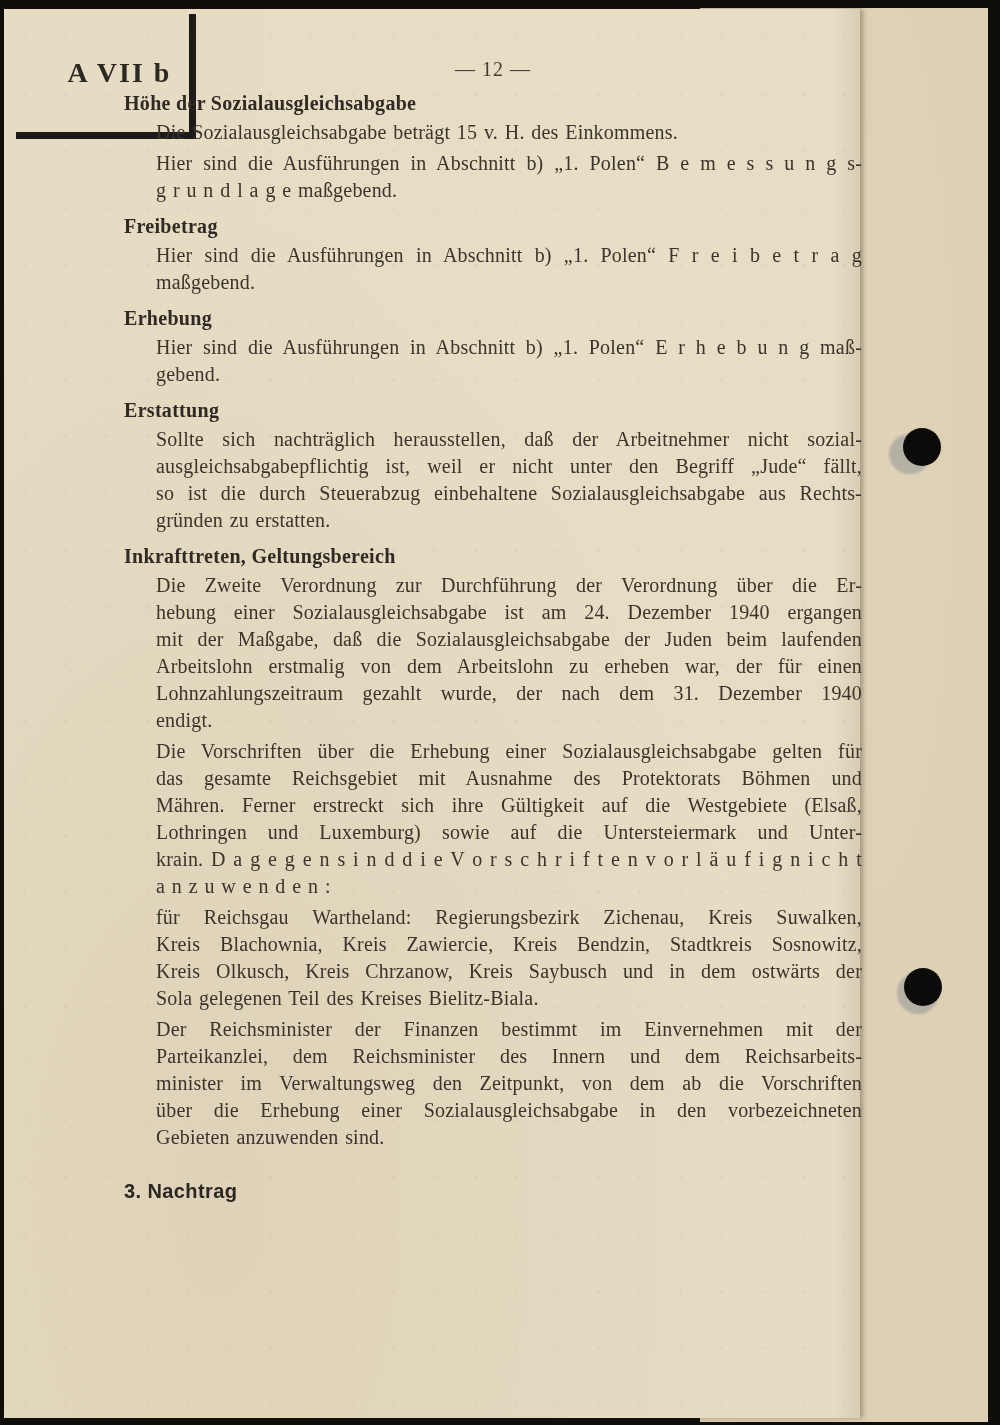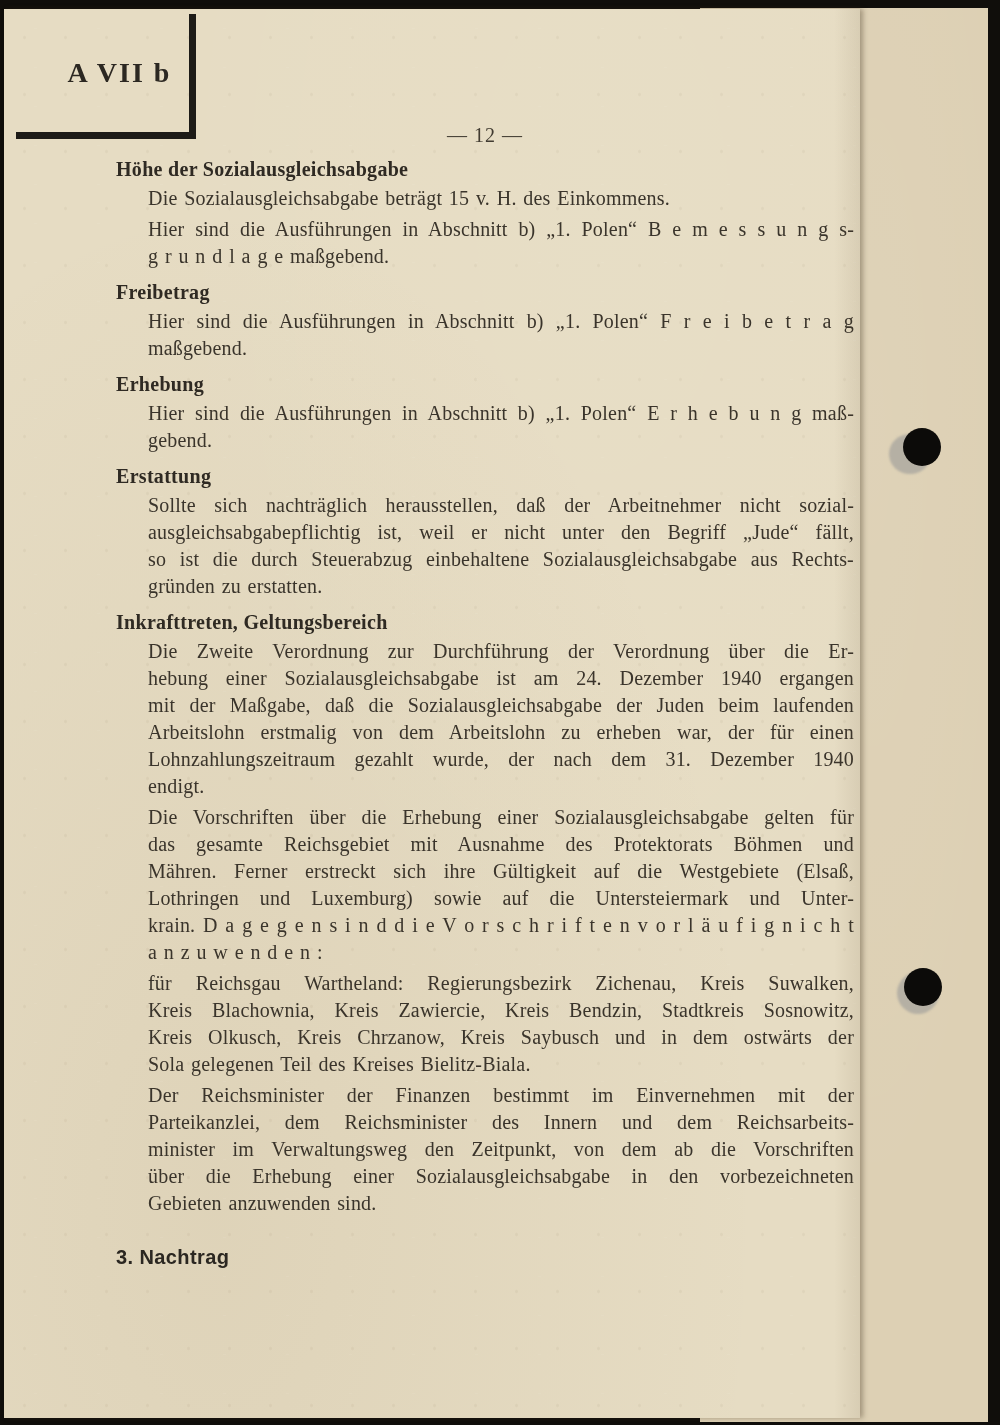--- a/index.html
+++ b/index.html
@@ -54,23 +54,23 @@
   }
   .tab-box .tab-label {
     font:bold 28px/30px "Liberation Serif", serif;
     letter-spacing:2px;
     color:#2c2822;
   }
 
   
   .content {
     position:absolute;
-    left:112px; top:0;
+    left:120px; top:0;
     width:738px;
-    padding-top:114px;
+    padding-top:48px;
     color:#3a342b;
   }
   .pagenum {
     text-align:center;
     font-size:20px; line-height:24px; height:24px;
     letter-spacing:1px;
     color:#413b31;
   }
   .sec-heading {
     font:bold 20px/24px "Liberation Serif", serif;

